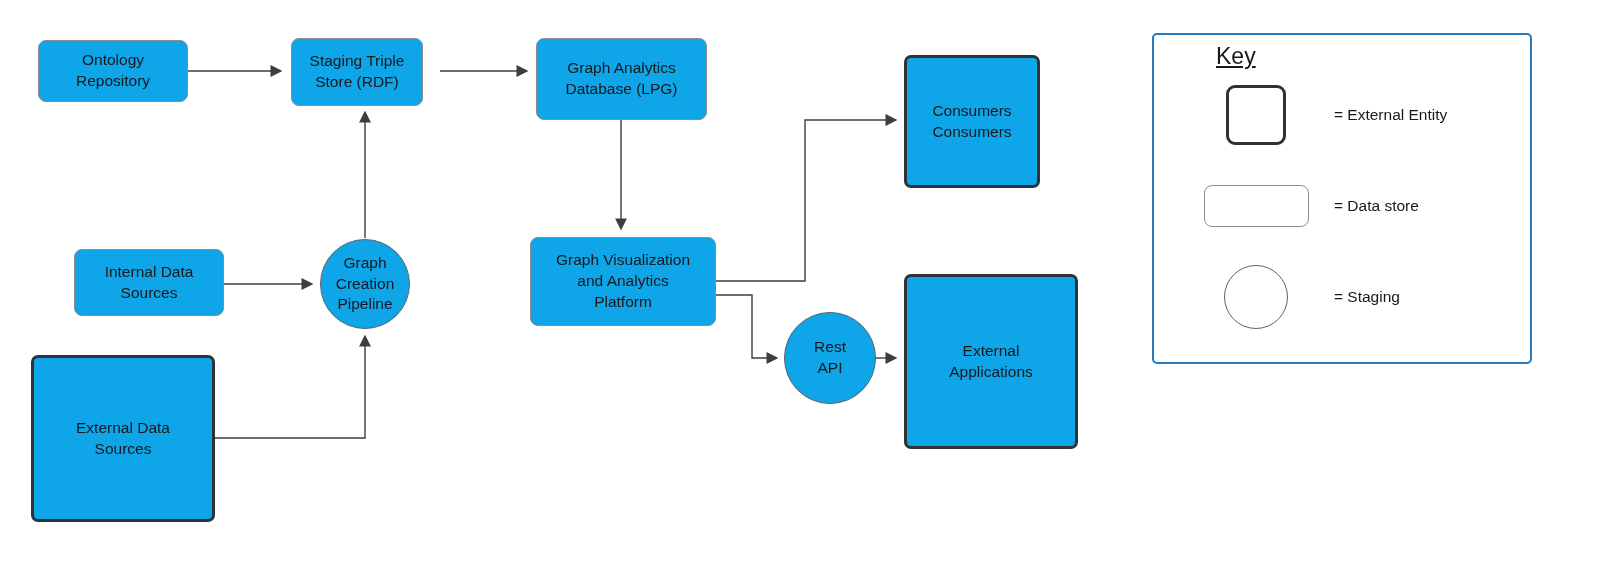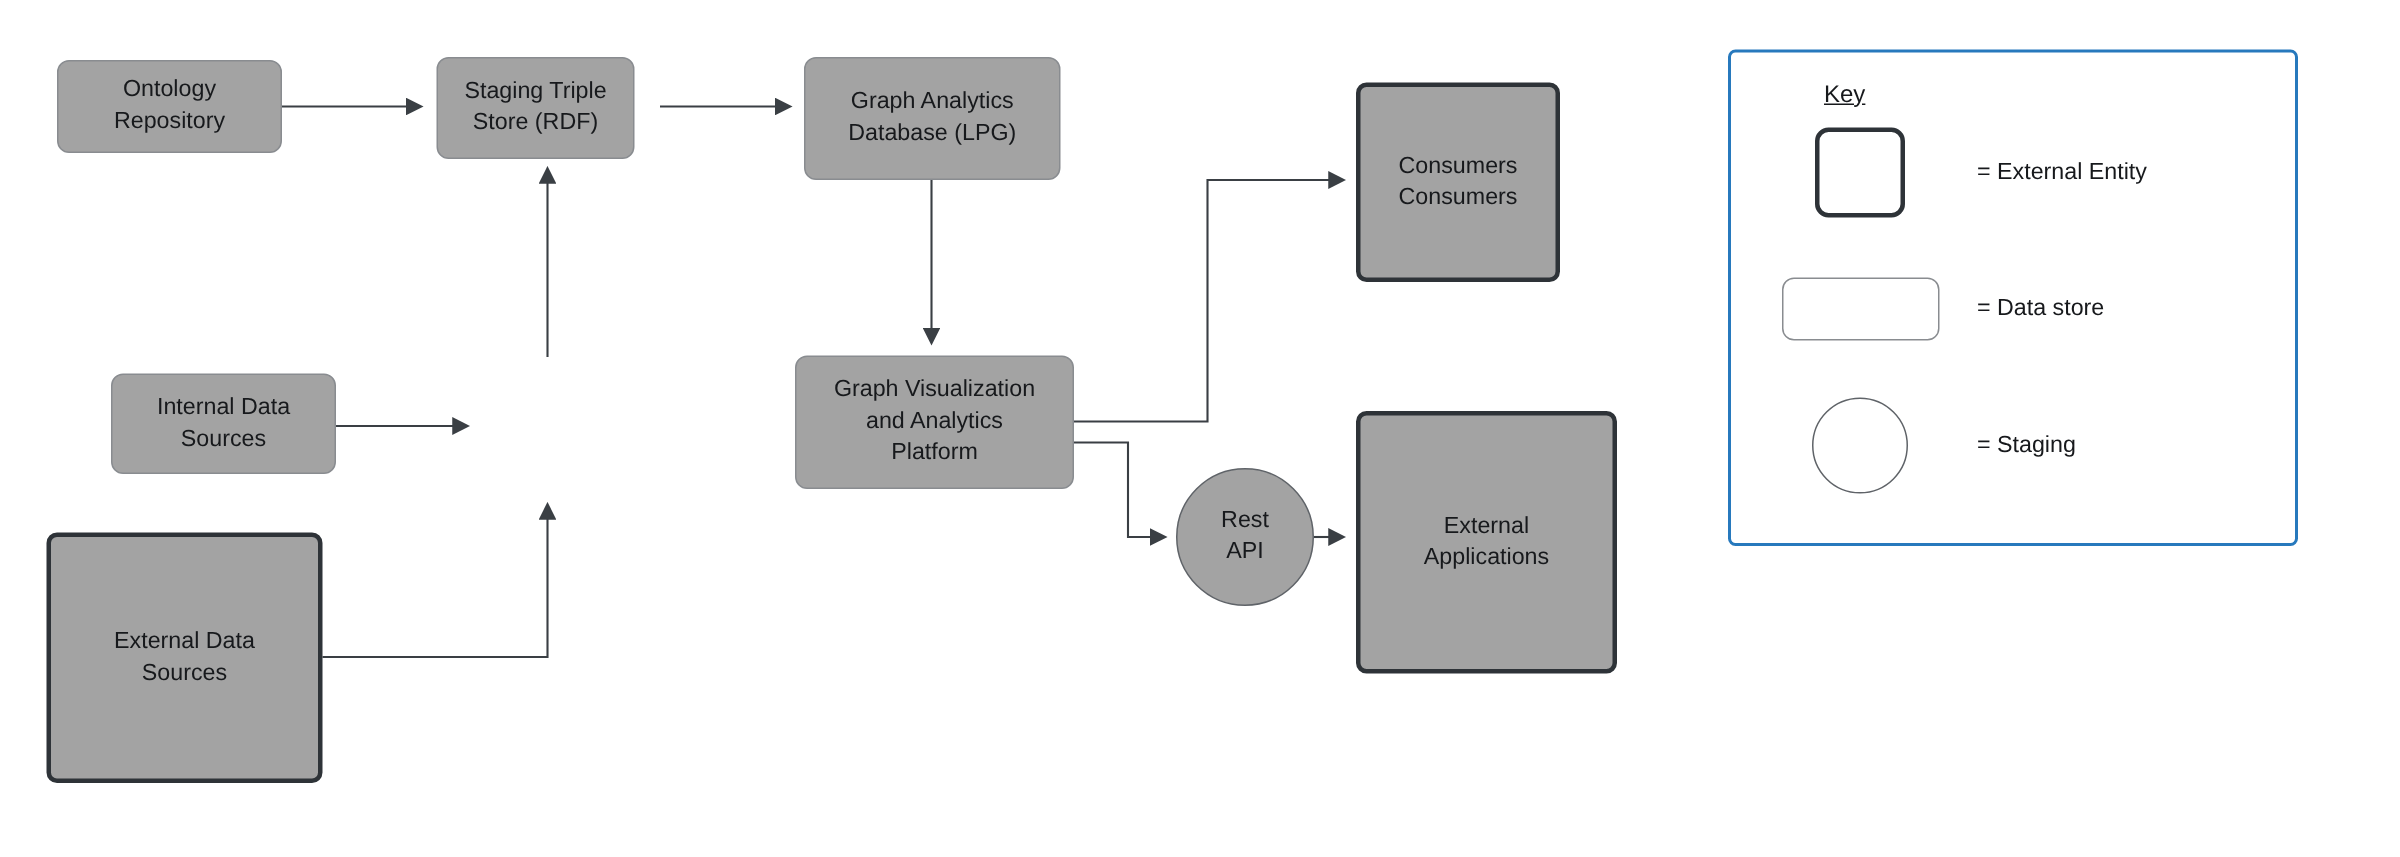--- a/index.html
+++ b/index.html
@@ -14,21 +14,21 @@
   }
   .edges { position: absolute; left: 0; top: 0; width: 1600px; height: 571px; pointer-events: none; }
   .edge { stroke: #3a3f44; stroke-width: 1.4; fill: none; }
 
   .node {
     position: absolute;
     display: flex;
     align-items: center;
     justify-content: center;
     text-align: center;
-    background: #a3a3a3;
+    background: #0ea5e9;
     font-size: 15.5px;
     line-height: 1.35;
     color: #17191c;
   }
   .data-store {
     border: 1px solid #898c90;
     border-radius: 8px;
     padding: 4px 8px;
   }
   .process {
@@ -43,29 +43,29 @@
   .key-box {
     position: absolute;
     left: 1152px; top: 33px;
     width: 380px; height: 331px;
     border: 2px solid #2779bd;
     border-radius: 5px;
     background: #ffffff;
   }
   .key-title {
     position: absolute;
-    left: 62px; top: 20px;
-    font-size: 16px;
+    left: 62px; top: 8px;
+    font-size: 23px;
     font-weight: 500;
     text-decoration: underline;
     color: #17191c;
   }
   .key-row {
     position: absolute;
-    left: 8px;
+    left: 24px;
     display: flex;
     align-items: center;
   }
   .key-glyph-wrap {
     width: 156px;
     display: flex;
     justify-content: center;
     align-items: center;
   }
   .key-glyph-external {
@@ -123,20 +123,23 @@
   </div>
 
   <div class="node data-store" style="left:43px; top:249px; width:150px; height:67px;margin-left:31px;">
     <span style="max-width:110px;">Internal Data Sources</span>
   </div>
 
   <div class="node external-entity" style="left:31px; top:355px; width:184px; height:167px;">
     <span style="max-width:118px;">External Data Sources</span>
   </div>
 
+  <div class="node process" style="left:320px; top:239px; width:90px; height:90px;">
+    <span style="max-width:72px;">Graph Creation Pipeline</span>
+  </div>
 
   <div class="node data-store" style="left:530px; top:237px; width:186px; height:89px;">
     <span style="max-width:136px;">Graph Visualization and Analytics Platform</span>
   </div>
 
   <div class="node external-entity" style="left:904px; top:55px; width:136px; height:133px;">
     <span style="max-width:105px;">Consumers Consumers</span>
   </div>
 
   <div class="node process" style="left:784px; top:312px; width:92px; height:92px;">

